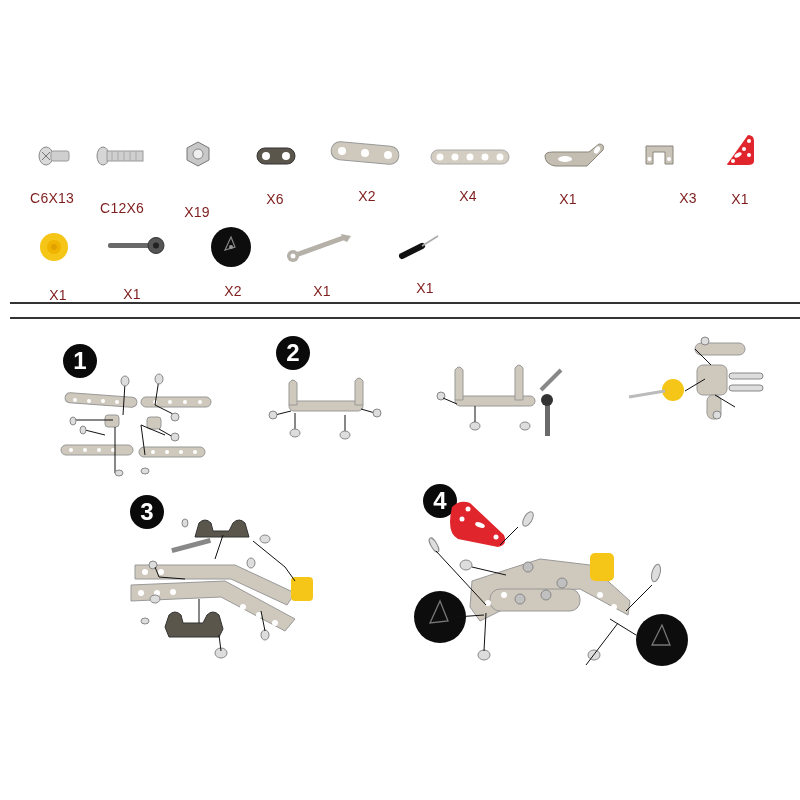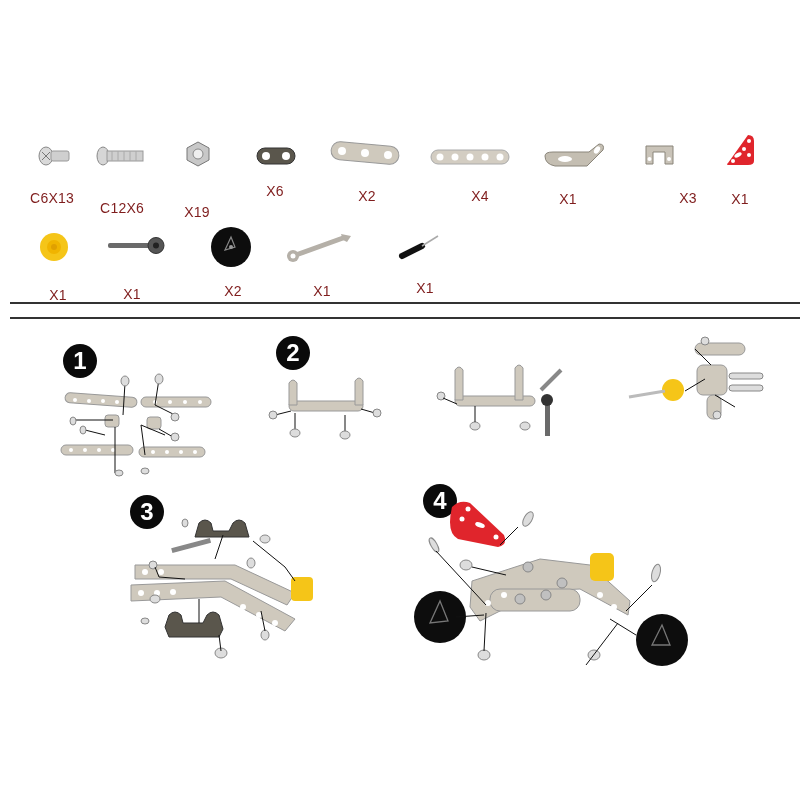--- a/index.html
+++ b/index.html
@@ -69,23 +69,23 @@
     <circle cx="27" cy="8" r="2" fill="#fff"></circle>
       <circle cx="22" cy="16" r="2" fill="#fff"></circle>
       <ellipse cx="16" cy="22" rx="4" ry="2" fill="#fff" transform="rotate(-30 16 22)"></ellipse>
       <circle cx="27" cy="22" r="2" fill="#fff"></circle>
       <circle cx="11" cy="28" r="2" fill="#fff"></circle>
   </svg>
 
   <div class="lbl" style="left:52px;top:190px">C6X13</div>
   <div class="lbl" style="left:122px;top:200px">C12X6</div>
   <div class="lbl" style="left:197px;top:204px">X19</div>
-  <div class="lbl" style="left:275px;top:183px">X6</div>
+  <div class="lbl" style="left:275px;top:191px">X6</div>
   <div class="lbl" style="left:367px;top:188px">X2</div>
-  <div class="lbl" style="left:480px;top:188px">X4</div>
+  <div class="lbl" style="left:468px;top:188px">X4</div>
   <div class="lbl" style="left:568px;top:191px">X1</div>
   <div class="lbl" style="left:688px;top:190px">X3</div>
   <div class="lbl" style="left:740px;top:191px">X1</div>
 
   <svg style="left:38px;top:231px" width="32" height="32">
     <circle cx="16" cy="16" r="14" fill="#f5c518"></circle>
       <circle cx="16" cy="16" r="7" fill="#f0b400"></circle>
       <circle cx="16" cy="16" r="3" fill="#e0a000"></circle>
   </svg>
   <svg style="left:106px;top:235px" width="60" height="22">

